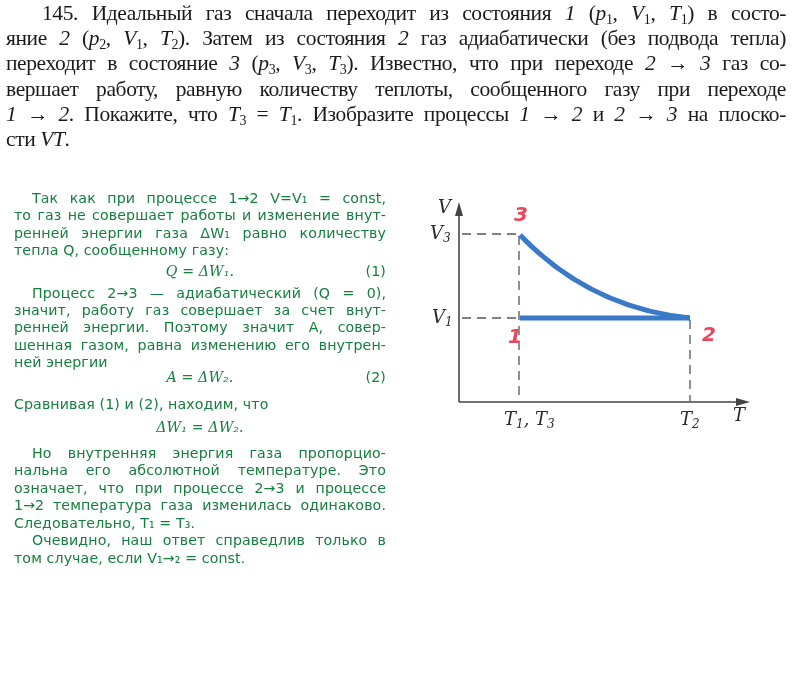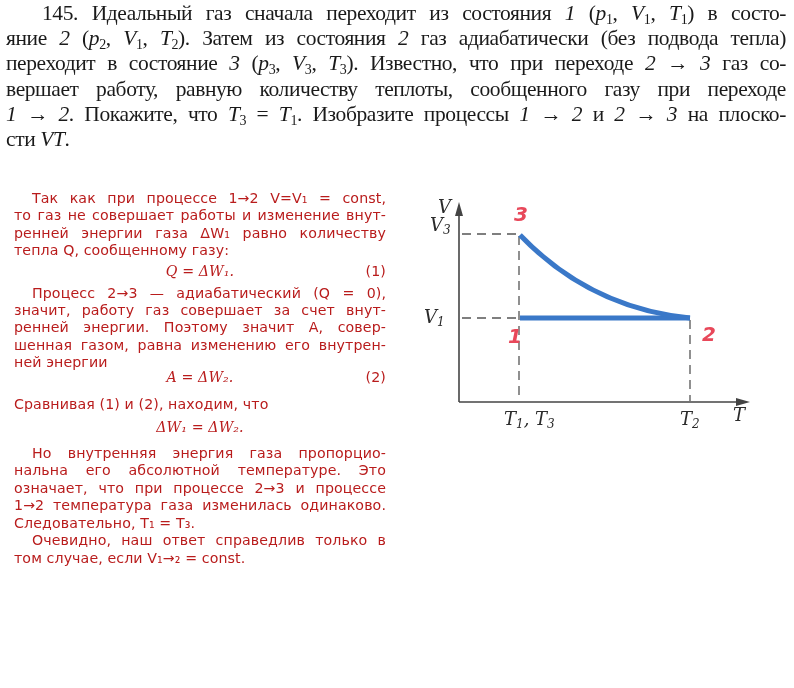--- a/index.html
+++ b/index.html
@@ -11,21 +11,21 @@
   }
   .problem .line { display: block; white-space: nowrap; text-align-last: justify; }
   .problem .line.last { text-align-last: left; }
   .problem .indent { padding-left: 36px; }
   .problem i { font-style: italic; }
   .problem sub { font-size: 14px; vertical-align: -4px; line-height: 0; }
 
   .solution {
     position: absolute; left: 14px; top: 190px; width: 372px;
     font-family: "DejaVu Sans", sans-serif; font-size: 14.2px; line-height: 17.4px;
-    color: #b91c1c; letter-spacing: 0.1px;
+    color: #15803d; letter-spacing: 0.1px;
   }
   .solution .p { display: block; }
   .solution .ln { display: block; white-space: nowrap; text-align: justify; text-align-last: justify; }
   .solution .ln.end { text-align-last: left; }
   .solution .ind { padding-left: 18px; }
   .solution .formula { display: block; position: relative; height: 22px; line-height: 22px; font-family: "DejaVu Serif", serif; font-style: italic; }
   .solution .formula .eq { position: absolute; left: 0; right: 0; text-align: center; }
   .solution .formula .num { position: absolute; right: 0; font-style: normal; font-family: "DejaVu Sans", sans-serif; }
   .solution .gap { height: 3px; display: block; }
 
@@ -105,21 +105,21 @@
       <line x1="42" y1="44" x2="98" y2="44"></line>
       <line x1="42" y1="128" x2="98" y2="128"></line>
       <line x1="99" y1="46" x2="99" y2="211"></line>
       <line x1="270" y1="130" x2="270" y2="211"></line>
     </g>
 
     <path d="M100,128 L270,128" stroke="#3a78c8" stroke-width="5" fill="none"></path>
     <path d="M100,45 Q170,118 270,128" stroke="#3a78c8" stroke-width="5" fill="none"></path>
   </svg>
   <span class="lbl" style="left:18px;top:6px;">V</span>
-  <span class="lbl" style="left:10px;top:24px;">V<sub>3</sub></span>
-  <span class="lbl" style="left:4px;top:116px;">V<sub>1</sub></span>
+  <span class="lbl" style="left:10px;top:32px;">V<sub>3</sub></span>
+  <span class="lbl" style="left:12px;top:116px;">V<sub>1</sub></span>
   <span class="lbl" style="left:84px;top:218px;text-align:center;">T<sub>1</sub>, T<sub>3</sub></span>
   <span class="lbl" style="left:260px;top:218px;">T<sub>2</sub></span>
   <span class="lbl" style="left:313px;top:214px;">T</span>
   <span class="pt" style="left:88px;top:134px;color:#e8485a;">1</span>
   <span class="pt" style="left:282px;top:132px;color:#e8485a;">2</span>
   <span class="pt" style="left:94px;top:12px;color:#e8485a;">3</span>
 </div>
 
 </body></html>

